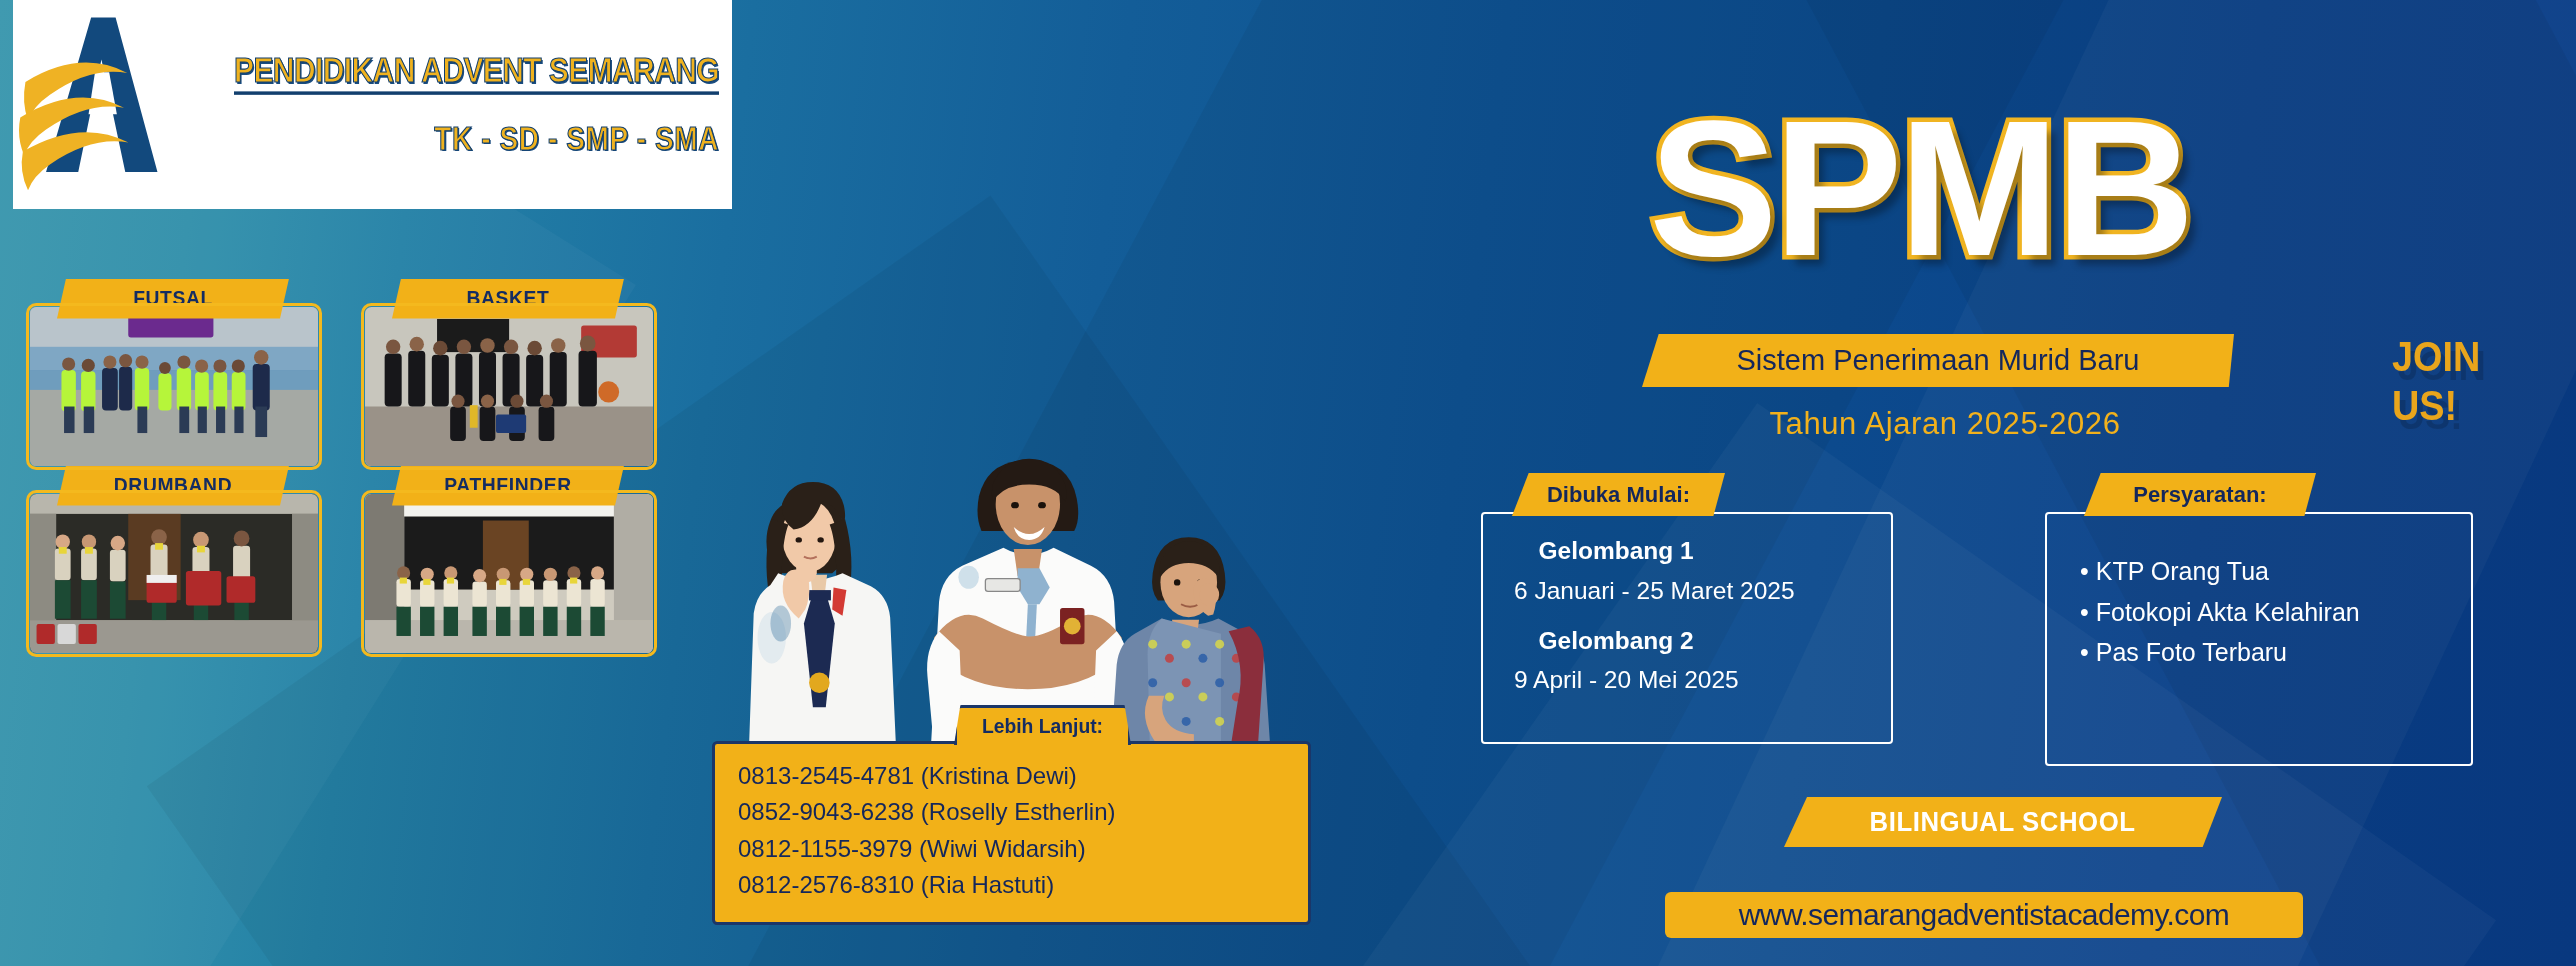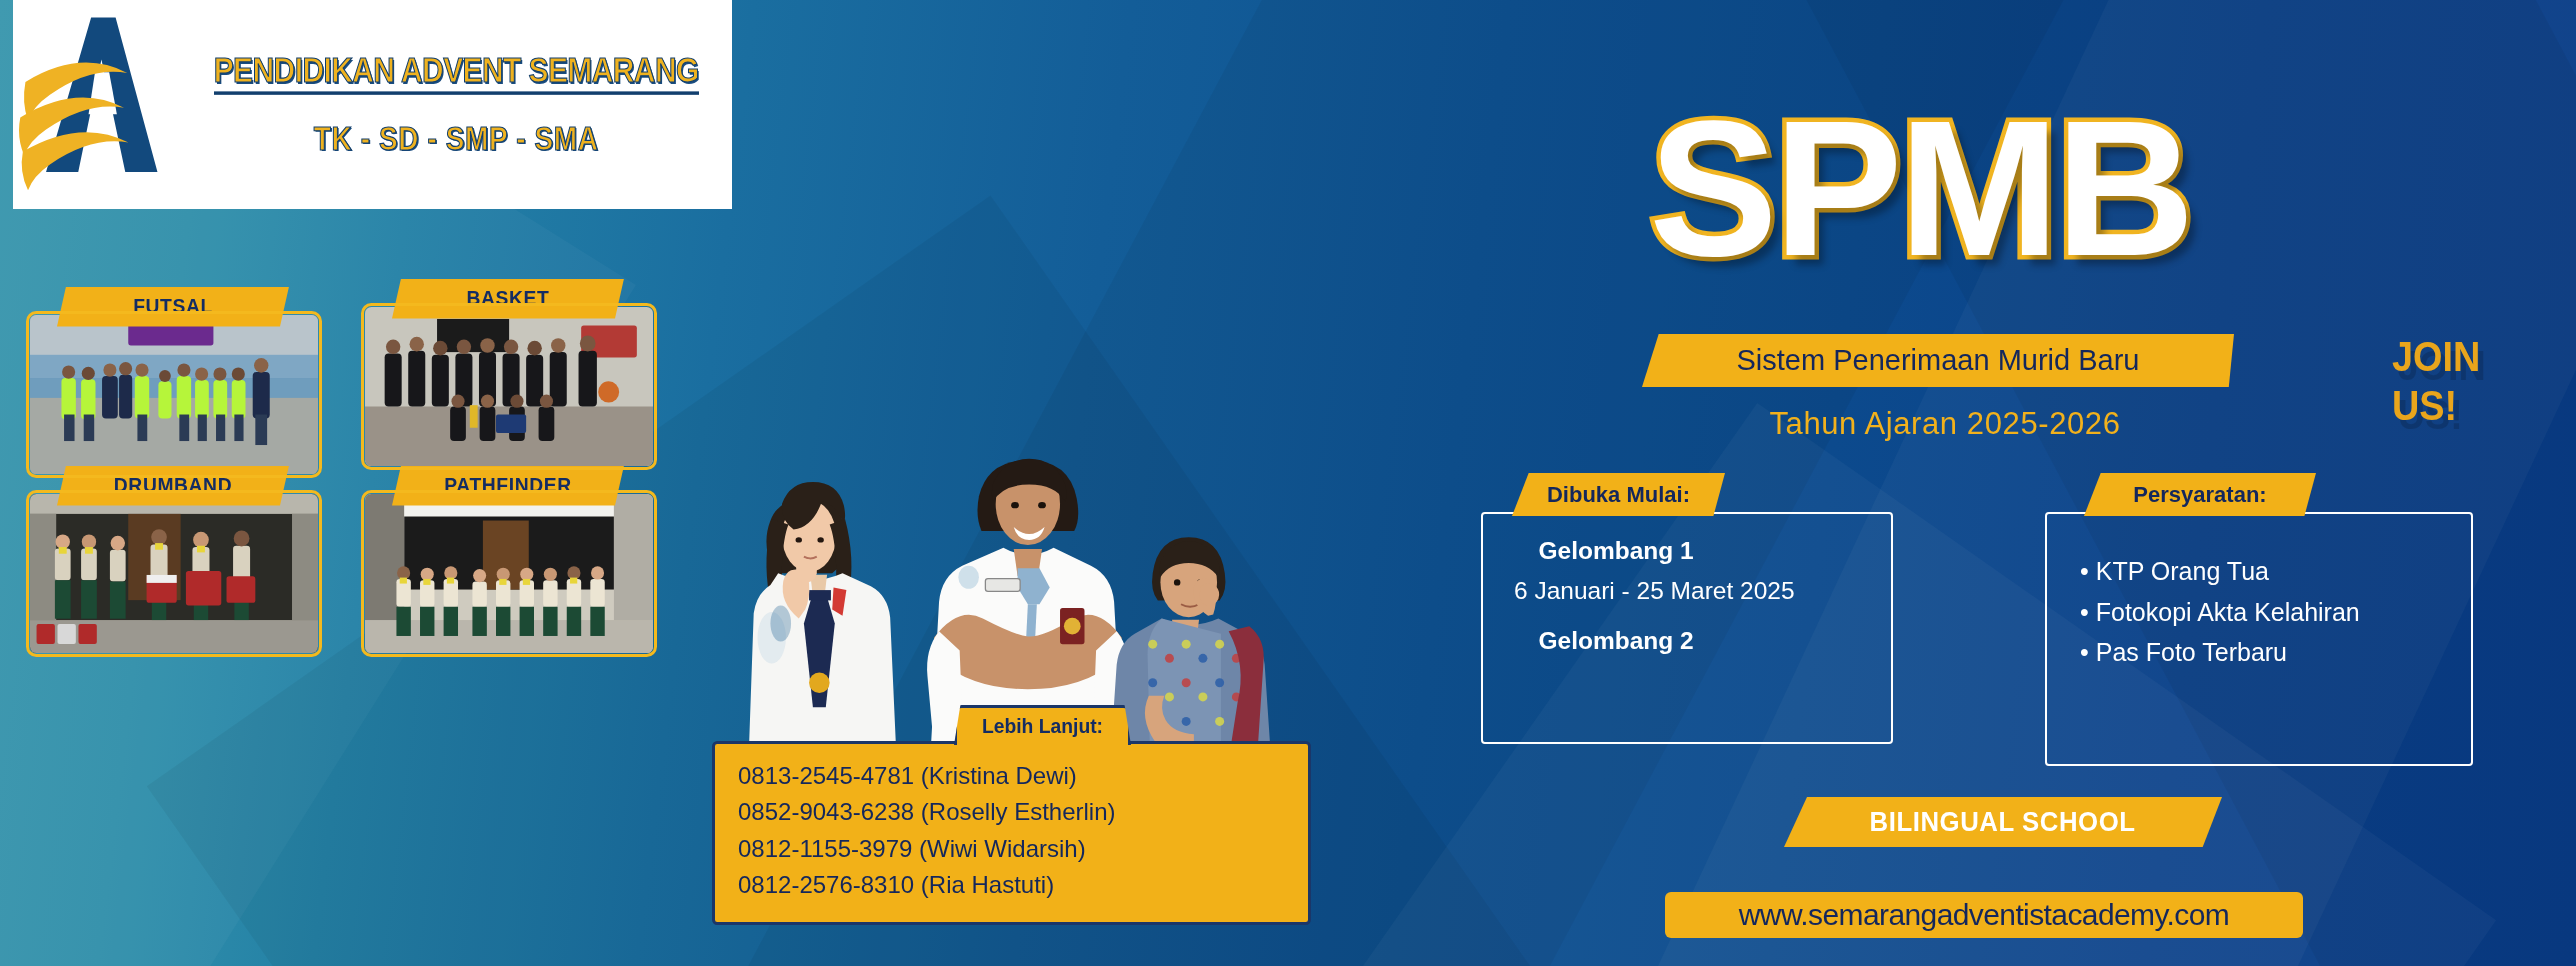--- a/index.html
+++ b/index.html
@@ -25,39 +25,39 @@
   .f5{left:386px;top:386px;width:1030px;height:1159px;transform:rotate(-35deg);}
   .f6{left:1417px;top:580px;width:902px;height:902px;transform:rotate(35deg);}
 
   
   .logo-box{
     position:absolute;left:13px;top:0;width:719px;height:209px;
     background:#ffffff;display:flex;align-items:center;
   }
   .logo-mark{position:relative;width:161px;height:187px;margin-left:6.4px;flex:0 0 auto;}
   .logo-mark svg{width:100%;height:100%;display:block;}
-  .logo-text{flex:1;display:flex;flex-direction:column;align-items:center;justify-content:center;}
+  .logo-text{flex:1;display:flex;flex-direction:column;align-items:flex-end;justify-content:center;padding-right:13px;}
   .logo-line1{
     font-family:"Liberation Sans",sans-serif;font-weight:bold;font-size:30px;letter-spacing:-0.6px;
     color:#EFB21F;-webkit-text-stroke:1px #123f6e;
     text-shadow:1.3px 1.3px 0 #1a4d80;
     border-bottom:3.9px solid #123f6e;padding-bottom:1.3px;white-space:nowrap;
     transform:scaleY(1.15);
   }
   .logo-line2{
     font-family:"Liberation Sans",sans-serif;font-weight:bold;font-size:28px;letter-spacing:0.6px;
     color:#EFB21F;-webkit-text-stroke:1px #123f6e;
     text-shadow:1.3px 1.3px 0 #1a4d80;margin-top:31px;white-space:nowrap;
     transform:scaleY(1.2);
   }
 
   
   .cards{position:absolute;left:26px;top:303px;width:644px;height:361px;}
   .card{position:absolute;width:296px;height:167px;}
-  .card.c1{left:0;top:8px;}
+  .card.c1{left:0;top:0;}
   .card.c2{left:335px;top:0;}
   .card.c3{left:0;top:187px;}
   .card.c4{left:335px;top:187px;}
   .card-tab{
     position:absolute;left:31px;top:-24.5px;width:232px;height:40px;z-index:2;
     background:#F2B118;
     clip-path:polygon(9px 0,100% 0,calc(100% - 9px) 100%,0 100%);
     display:flex;align-items:center;justify-content:center;
   }
   .card-tab span{
@@ -511,20 +511,21 @@
 
   <div class="panel panel-dates">
     <div class="panel-tab">
       <span>Dibuka Mulai:</span>
     </div>
     <div class="panel-body">
       <div class="wave-title">Gelombang 1</div>
       <div class="wave-date">6 Januari - 25 Maret 2025</div>
       <div class="wave-gap"></div>
       <div class="wave-title">Gelombang 2</div>
+      <div class="wave-date">9 April - 20 Mei 2025</div>
     </div>
   </div>
 
   <div class="panel panel-req">
     <div class="panel-tab">
       <span>Persyaratan:</span>
     </div>
     <div class="panel-body">
       <div class="req-item">•&nbsp;<span>KTP Orang Tua</span></div>
       <div class="req-item">•&nbsp;<span>Fotokopi Akta Kelahiran</span></div>

